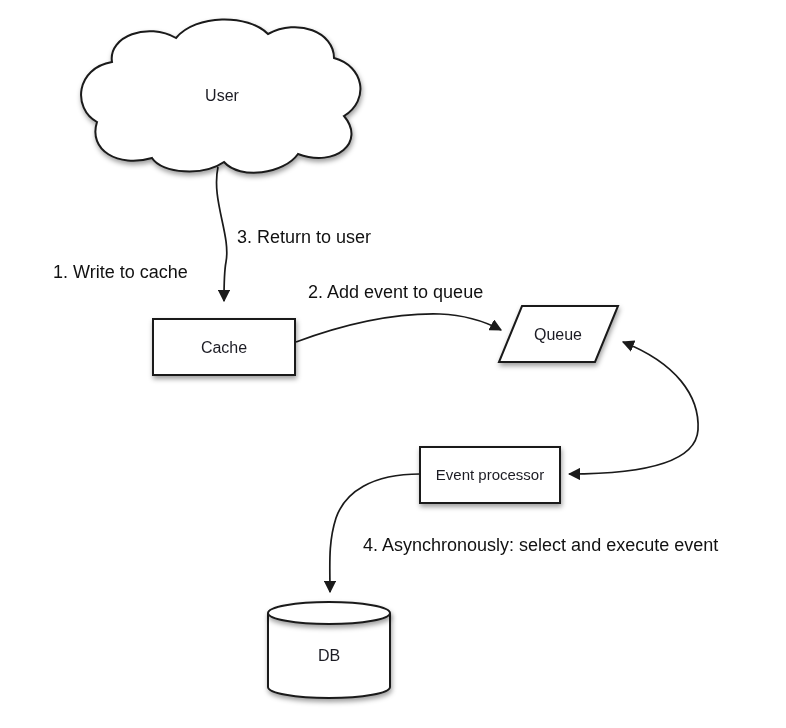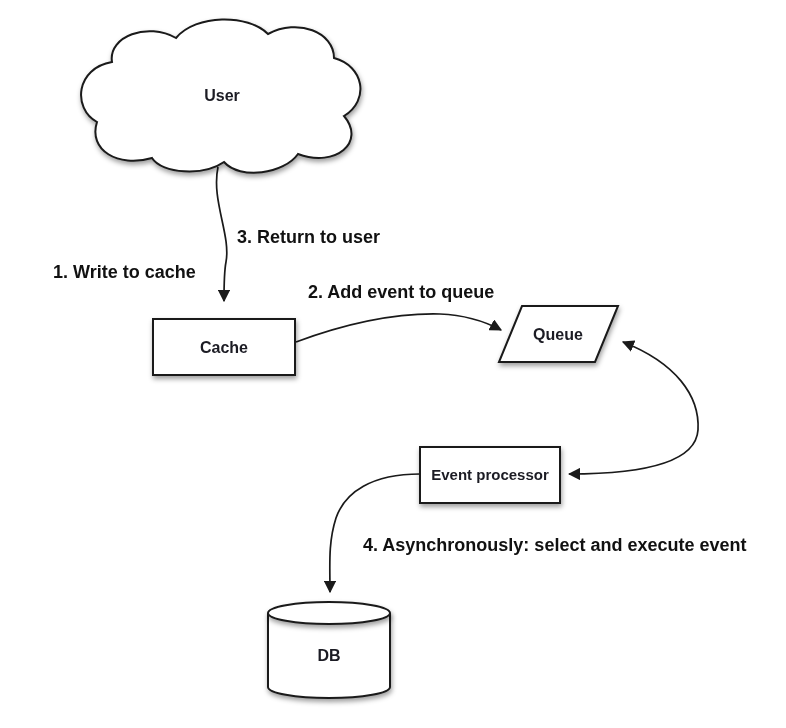--- a/index.html
+++ b/index.html
@@ -4,21 +4,21 @@
 <style>
   :root{
     --stroke:#1a1a1a;
     --fill:#ffffff;
     --text:#1c1c24;
     --label:#111111;
     --background:#ffffff;
   }
   html,body{margin:0;padding:0;background:var(--background);}
   .stage{position:relative;width:786px;height:728px;background:var(--background);
-         font-family:"Liberation Sans", sans-serif;font-weight:bold;}
+         font-family:"Liberation Sans", sans-serif;}
   svg{display:block;width:786px;height:728px;}
   .shape{fill:var(--fill);stroke:var(--stroke);stroke-width:2;
          filter:drop-shadow(1.5px 3px 2.5px rgba(0,0,0,0.38));}
   .connector{fill:none;stroke:var(--stroke);stroke-width:1.7;}
   .node-label{fill:var(--text);font-size:16px;text-anchor:middle;
               font-family:"Liberation Sans", sans-serif;}
   .node-label.small{font-size:15px;}
   .step-label{fill:var(--label);font-size:18px;text-anchor:start;
               font-family:"Liberation Sans", sans-serif;}
   .arrowhead{fill:var(--stroke);}

